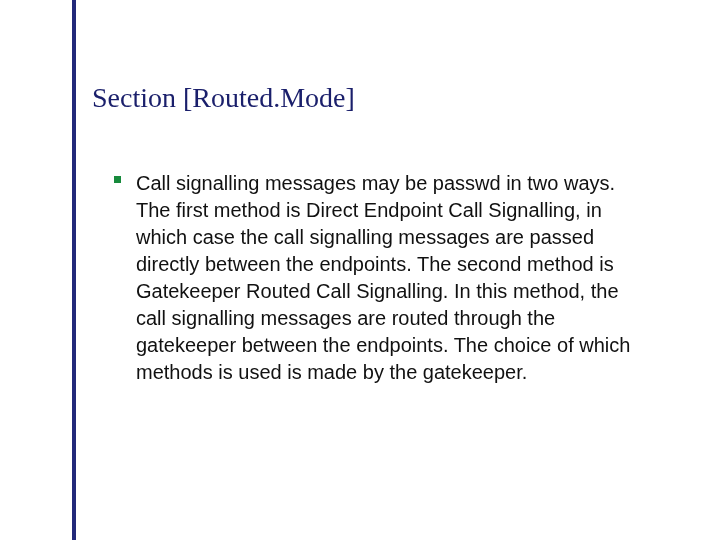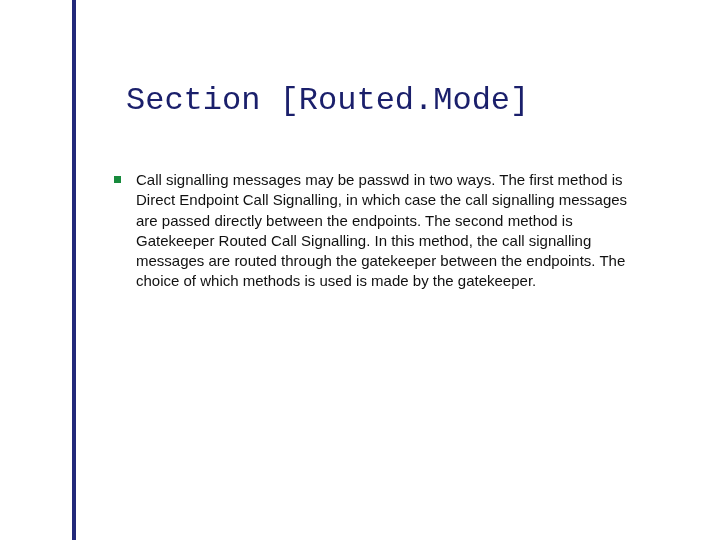--- a/index.html
+++ b/index.html
@@ -22,37 +22,36 @@
     left: 72px;
     top: 0;
     width: 4px;
     height: 540px;
     background: #22297a; 
   }
   .title {
     position: absolute;
     left: 92px;
     top: 82px;
-    font-family: Liberation Mono, monospace;
-    font-size: 32px;
+    font-family: Liberation Serif, serif;
+    font-size: 28px;
     font-weight: 400;
     color: #1a1f6b;
     letter-spacing: 0px;
-    margin-left: 34px;
   }
   .body {
     position: absolute;
     left: 136px;
     top: 170px;
     width: 512px;
   }
   .bullet {
     position: relative;
     margin-bottom: 22px;
-    font-size: 15px;
+    font-size: 20px;
     line-height: 1.35;
     color: #111;
   }
   .bullet .marker {
     position: absolute;
     left: -22px;
     top: 6px;
     width: 7px;
     height: 7px;
     background: #178a3c;

